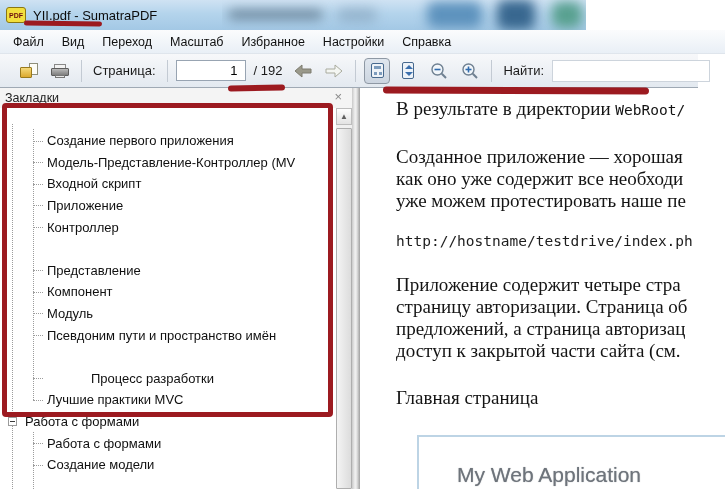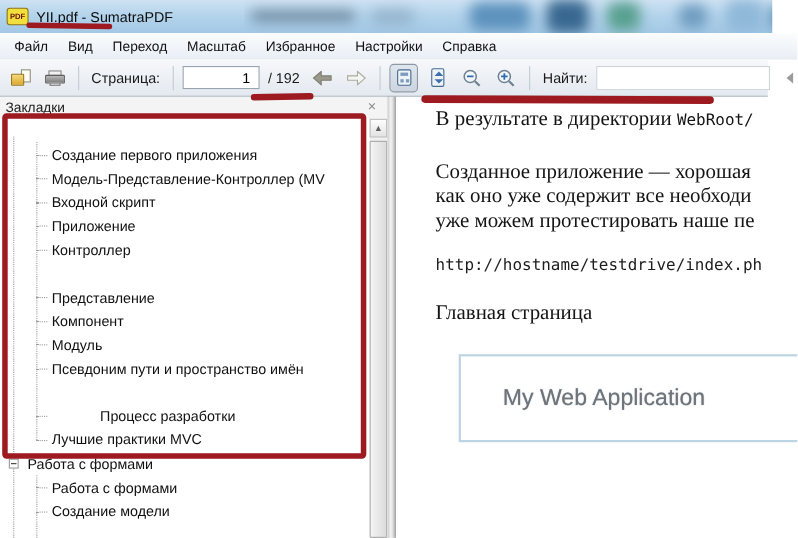--- a/index.html
+++ b/index.html
@@ -1,20 +1,20 @@
 <!DOCTYPE html>
 <html><head>
 <meta charset="utf-8">
 <style>
   * { margin:0; padding:0; box-sizing:border-box; }
   html,body { width:725px; height:489px; overflow:hidden; }
   body { position:relative; background:#fff; font-family:"Liberation Sans", sans-serif; color:#111; }
 
   
-  .titlebar { position:absolute; left:0; top:0; width:702px; height:30px;
+  .titlebar { position:absolute; left:0; top:0; width:586px; height:30px;
     background:linear-gradient(#cfe2f3 0%, #b4d4ec 45%, #a3c8e5 100%);
     display:flex; align-items:center; padding-left:6px; overflow:hidden; }
   .app-icon { width:20px; height:16px; background:#f2df3d; border:1px solid #8a7712; border-radius:3px;
     display:flex; align-items:center; justify-content:center; flex:0 0 auto; z-index:3; }
   .app-icon span { font-size:7px; font-weight:bold; color:#6b0f0f; letter-spacing:0; }
   .title-text { margin-left:7px; font-size:13px; color:#0c0c0c; z-index:3; white-space:nowrap; }
   .blur-strip { position:absolute; left:222px; top:0; width:503px; height:30px; overflow:hidden; }
   .blob { position:absolute; filter:blur(6px); border-radius:8px; }
   .b1 { left:6px;  top:10px; width:95px;  height:9px;  background:rgba(62,84,104,.65); }
   .b2 { left:115px; top:8px; width:40px; height:14px; background:rgba(120,150,175,.5); }
@@ -27,21 +27,21 @@
 
   
   .menubar { position:absolute; left:0; top:30px; width:725px; height:24px;
     background:linear-gradient(#fbfcfd, #e9eff6); border-bottom:1px solid #dfe5ec;
     display:flex; align-items:center; padding-left:4px; }
   .menu-item { font-size:12.5px; padding:3px 9px; color:#111; cursor:default; }
 
   
   .toolbar { position:absolute; left:0; top:54px; width:698px; height:34px;
     background:linear-gradient(#f7f8fa, #e3e9f0); border-bottom:1px solid #9fa9b4;
-    display:flex; align-items:center; padding:0 6px; gap:5px; }
+    display:flex; align-items:center; padding:0 16px; gap:5px; }
   .tb-sep { width:1px; height:22px; background:#c3cad3; margin:0 3px; flex:0 0 auto; }
   .tb-label { font-size:13px; color:#1a1a1a; white-space:nowrap; margin:0 3px; }
   .page-input { width:70px; height:21px; border:1px solid #98a4b2; background:#fff;
     font-size:13px; text-align:right; padding-right:7px; font-family:"Liberation Sans",sans-serif; }
   .find-input { width:158px; height:22px; border:1px solid #cdd4dc; background:#fff;
     font-size:13px; padding:0 4px; font-family:"Liberation Sans",sans-serif; }
   .tb-btn { width:26px; height:26px; display:flex; align-items:center; justify-content:center; flex:0 0 auto; }
   .tb-btn.pressed { border:1px solid #8e98a4; border-radius:4px;
     background:linear-gradient(#dfe6ee,#ccd5e0); }
   
@@ -278,20 +278,26 @@
   <div class="splitter"></div>
   <div class="content">
       <div class="block line"><span>В результате в директории </span><span class="mono">WebRoot/</span></div>
       <div class="block">
         <div class="line">Созданное приложение — хорошая</div>
         <div class="line">как оно уже содержит все необходи</div>
         <div class="line">уже можем протестировать наше пе</div>
       </div>
       <div class="block code">http://hostname/testdrive/index.ph</div>
       <div class="block">
+        <div class="line">Приложение содержит четыре стра</div>
+        <div class="line">страницу авторизации. Страница об</div>
+        <div class="line">предложений, а страница авторизац</div>
+        <div class="line">доступ к закрытой части сайта (см.</div>
+      </div>
+      <div class="block">
         <div class="line">Главная страница</div>
       </div>
       <div class="shot-box">
         <span class="shot-text">My Web Application</span>
       </div>
     </div>
 </div>
 
 <div class="anno a-title"></div>
 <div class="anno a-nav"></div>

